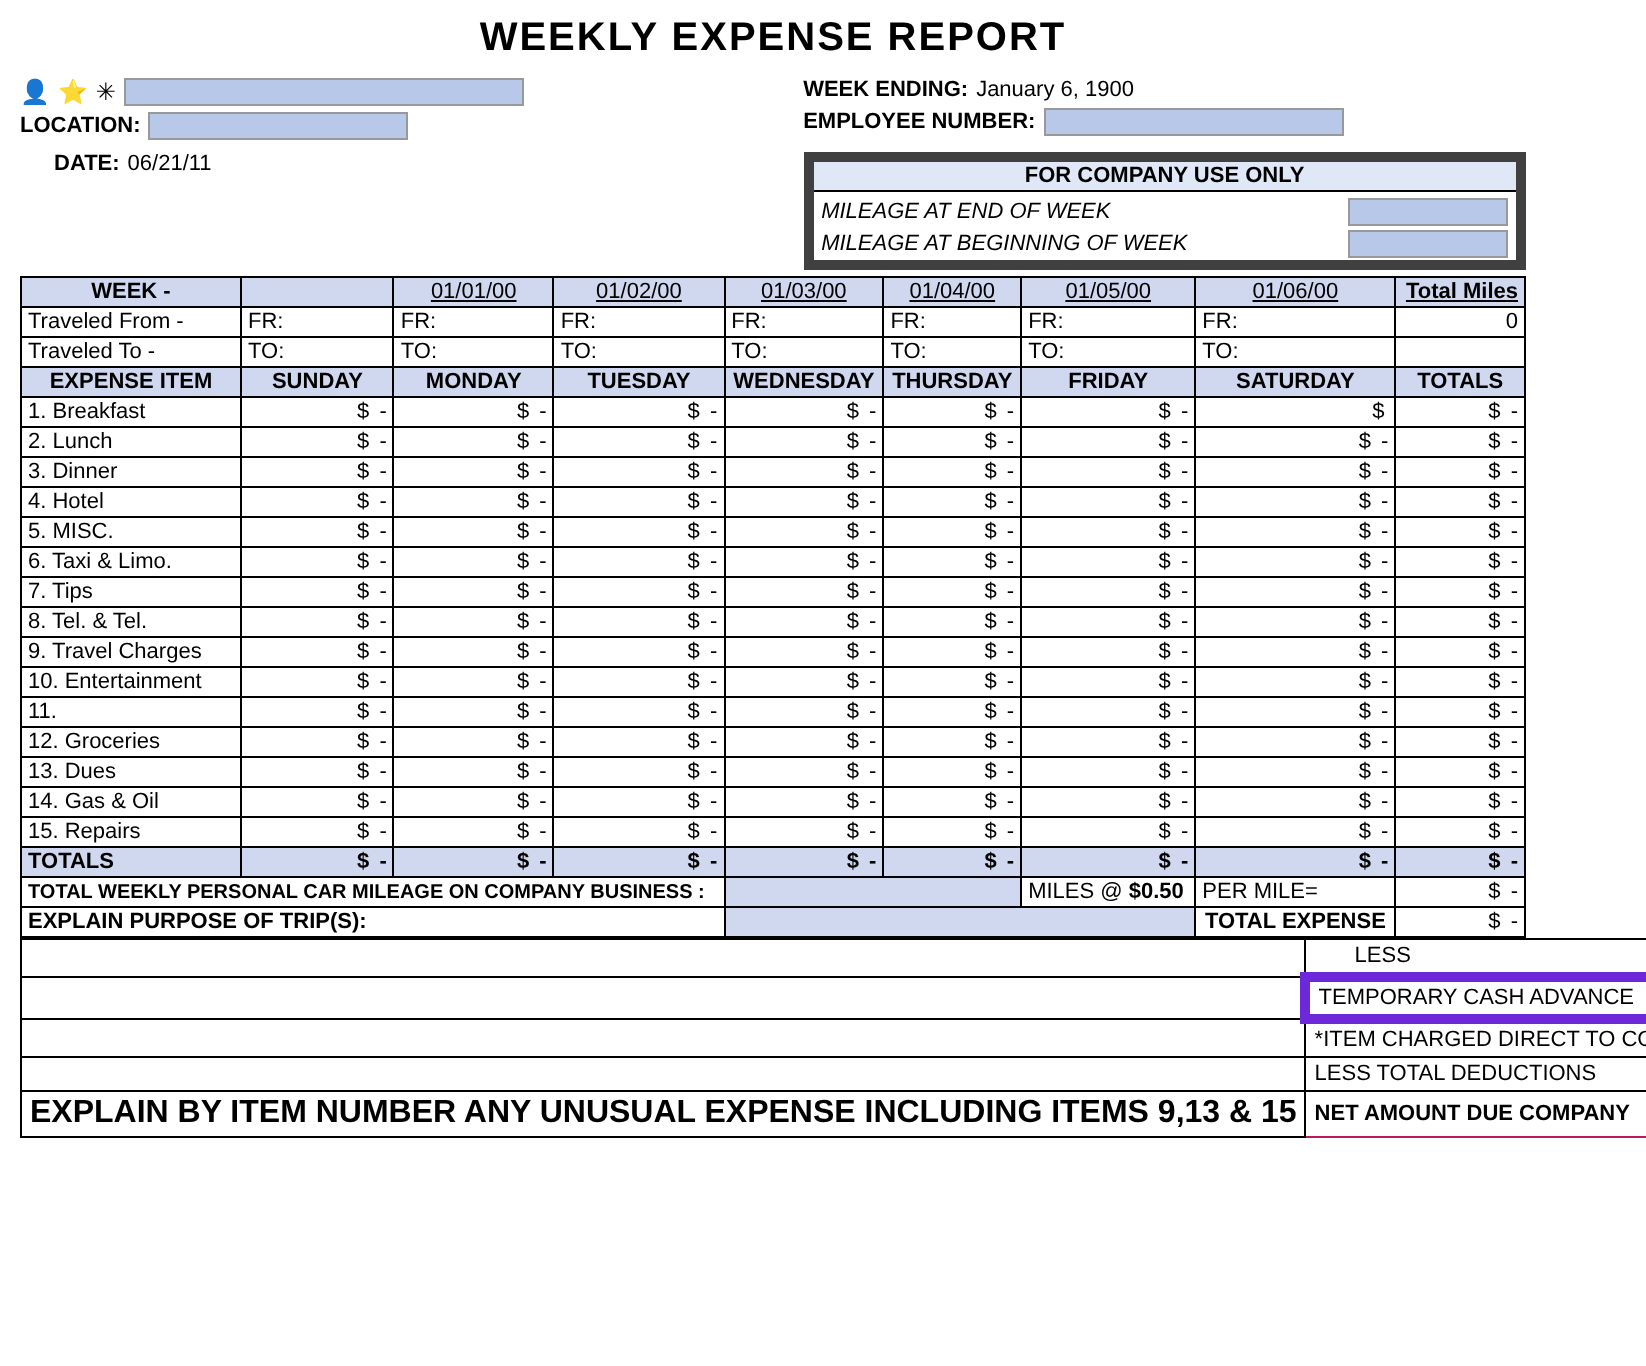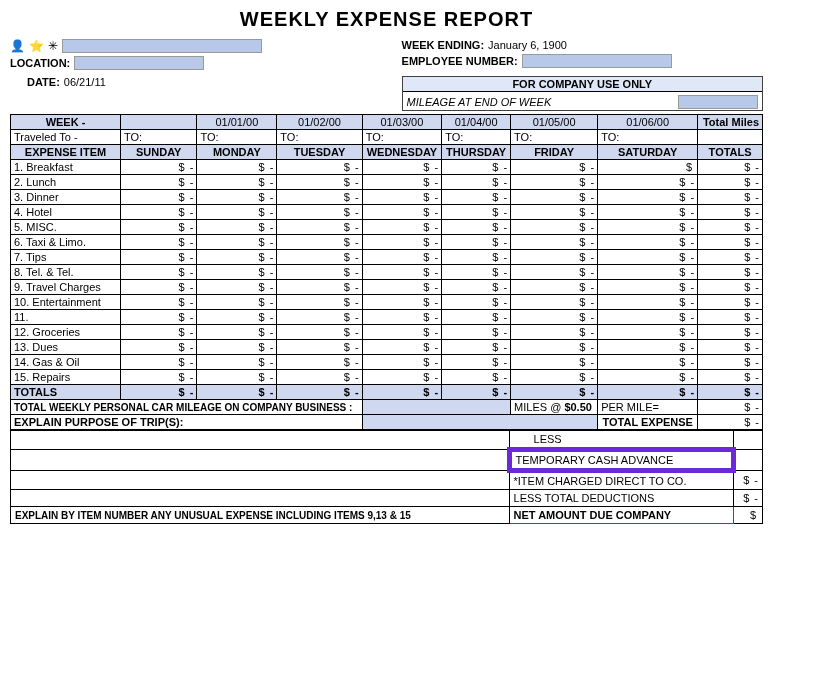--- a/index.html
+++ b/index.html
@@ -84,21 +84,21 @@
       border: 1px solid #000;
       padding: 2px 4px;
     }
     .icons-row {
       display: flex;
       align-items: center;
       gap: 4px;
       margin-bottom: 3px;
     }
     .icon-sym { font-size: 12px; }
-    .week-date-header { background: #d0d8f0; }
+    .week-date-header { background: #d0d8f0; text-decoration: underline; }
   </style>
 </head>
 <body>
 
 <div class="page">
   <div class="title">WEEKLY EXPENSE REPORT</div>
 
   <div style="display:flex; justify-content:space-between; margin-bottom:3px;">
 
     <div style="width:50%;">
@@ -126,44 +126,59 @@
     </div>
   </div>
 
   <div style="display:flex; justify-content:space-between; margin-bottom:3px; align-items:flex-start;">
     <div style="width:48%;">
       <div class="date-row">
         <span style="font-weight:bold;padding-left:17px;">DATE:</span>
         <span>06/21/11</span>
       </div>
     </div>
-    <div style="width:48%; border:1px solid #404040;">
+    <div style="width:48%; border:5px solid #404040;">
       <div class="company-car-title" style="font-weight:bold; text-align:center; background:#e0e8f8; padding:1px 4px; font-size:11px;">FOR COMPANY USE ONLY</div>
       <div style="display:flex; justify-content:space-between; align-items:center; padding:1px 4px;text-align:right;">
         <span style="font-style:italic;">MILEAGE AT END OF WEEK</span>
+        <div class="input-box" style="width:80px;"></div>
+      </div>
+      <div style="display:flex; justify-content:space-between; align-items:center; padding:1px 4px;">
+        <span style="font-style:italic;">MILEAGE AT BEGINNING OF WEEK</span>
         <div class="input-box" style="width:80px;"></div>
       </div>
     </div>
   </div>
 
   <table>
 
     <tbody>
         <tr class="week-row">
       <td style="font-weight:bold; width:110px;">WEEK -</td>
       <td class="week-date-header"></td>
       <td class="week-date-header center-align">01/01/00</td>
       <td class="week-date-header center-align">01/02/00</td>
       <td class="week-date-header center-align">01/03/00</td>
       <td class="week-date-header center-align">01/04/00</td>
       <td class="week-date-header center-align">01/05/00</td>
       <td class="week-date-header center-align">01/06/00</td>
       <td class="week-date-header" style="text-align:right; font-weight:bold;">Total Miles</td>
     </tr>
 
+    <tr>
+      <td>Traveled From -</td>
+      <td><span>FR:</span></td>
+      <td><span>FR:</span></td>
+      <td><span>FR:</span></td>
+      <td><span>FR:</span></td>
+      <td><span>FR:</span></td>
+      <td><span>FR:</span></td>
+      <td><span>FR:</span></td>
+      <td style="text-align:right;">0</td>
+    </tr>
 
     <tr>
       <td>Traveled To -</td>
       <td><span>TO:</span></td>
       <td><span>TO:</span></td>
       <td><span>TO:</span></td>
       <td><span>TO:</span></td>
       <td><span>TO:</span></td>
       <td><span>TO:</span></td>
       <td><span>TO:</span></td>
@@ -396,19 +411,19 @@
       <td colspan="4" style="border:1px solid #000;"></td>
       <td colspan="4" style="border:1px solid #000;">*ITEM CHARGED DIRECT TO CO.</td>
       <td class="dollar-cell" style="border:1px solid #000;"><span>$</span> -</td>
     </tr>
     <tr>
       <td colspan="4" style="border:1px solid #000;"></td>
       <td colspan="4" style="border:1px solid #000000;">LESS TOTAL DEDUCTIONS</td>
       <td class="dollar-cell" style="border:1px solid #000;"><span>$</span> -</td>
     </tr>
     <tr>
-      <td colspan="4" style="border:1px solid #000; font-size:10px; font-weight:bold;">EXPLAIN BY ITEM NUMBER ANY UNUSUAL EXPENSE INCLUDING ITEMS 9,13 &amp; 15</td>
+      <td colspan="4" style="border:1px solid #000; font-size:16px; font-weight:bold;">EXPLAIN BY ITEM NUMBER ANY UNUSUAL EXPENSE INCLUDING ITEMS 9,13 &amp; 15</td>
       <td colspan="4" style="border:1px solid #be185d; font-weight:bold;">NET AMOUNT DUE COMPANY</td>
       <td class="dollar-cell" style="border:1px solid #000;"><span>$</span></td>
     </tr>
   </tbody>
     </table>
 </div>
 
 </body></html>

